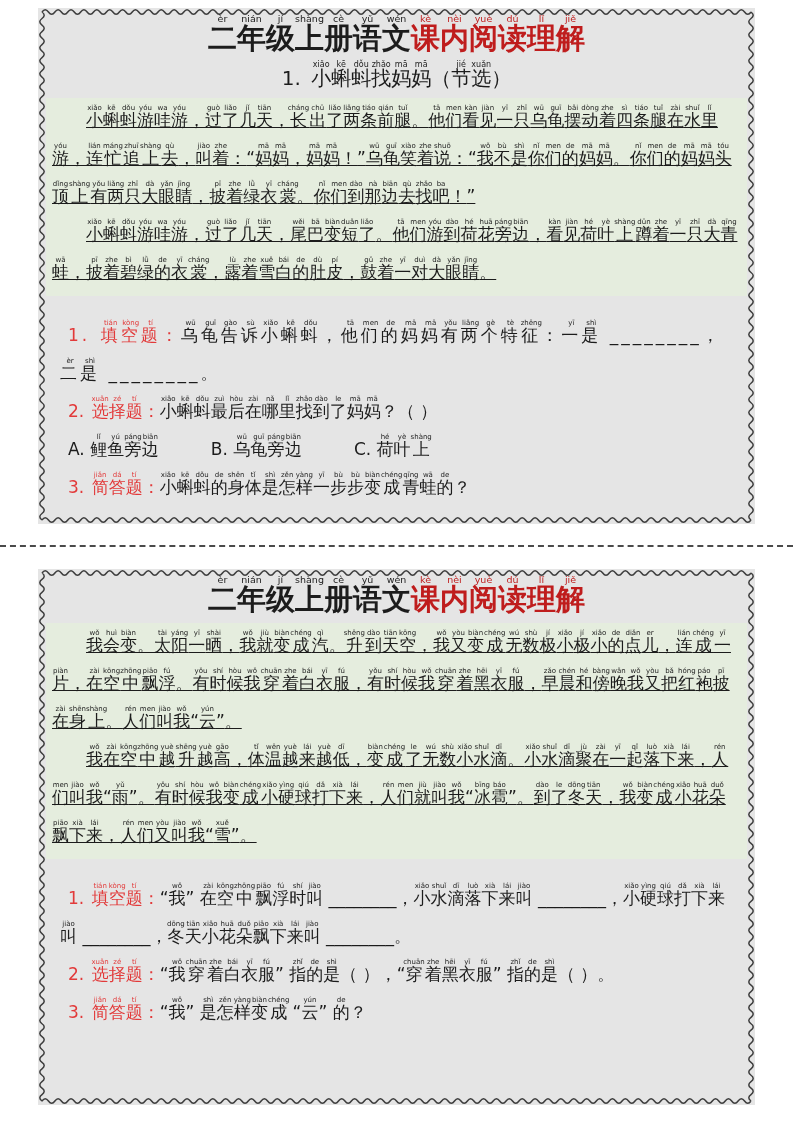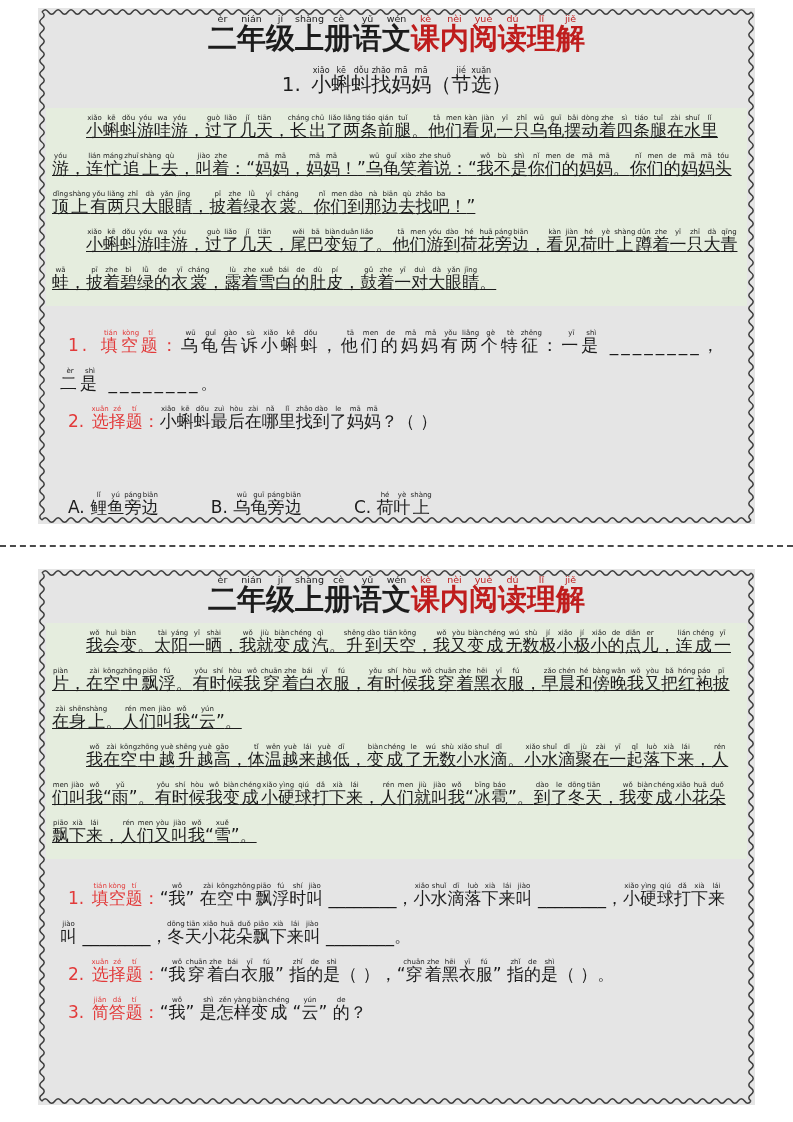--- a/index.html
+++ b/index.html
@@ -23,35 +23,35 @@
   ruby{ruby-align:center;}
   rt{font-size:7px;color:inherit;letter-spacing:0;font-weight:normal;}
   .title{
     text-align:center;font-size:29px;line-height:44px;height:46px;
     font-weight:bold;white-space:nowrap;
   }
   .title rt{font-size:9.5px;font-weight:normal;}
   .t-red{}
   .subtitle{
     text-align:center;font-size:20px;line-height:34px;height:36px;
-    font-weight:normal;margin:6px;
+    font-weight:normal;margin:0;
   }
   .subtitle rt{font-size:8px;}
   .sub-num{margin-right:4px;}
   .passage{
     margin:2px 0 20px;padding:3px 6px 5px;font-size:17px;text-decoration:underline;
   }
   .passage p{margin:0;text-indent:2em;line-height:38px;}
   .questions{padding:0 14px;font-size:17px;}
   .q-row{line-height:38px;text-indent:8px;}
   .q-row.spaced{letter-spacing:3px;}
   .q-label{font-weight:normal;margin-top:24px;}
   .q-num{margin-right:2px;}
   .options{display:flex;gap:52px;line-height:38px;padding-left:8px;}
-  .option{white-space:nowrap;margin-top:48px;}
+  .option{white-space:nowrap;}
   .answer-line{
     border-top:2px solid #555;margin:24px 12px 0;height:0;
   }
   .pt{white-space:pre-wrap;}
 </style>
 </head>
 <body>
 
 <section class="card" id="card-0">
   <svg class="wavy" viewBox="0 0 717 516">

